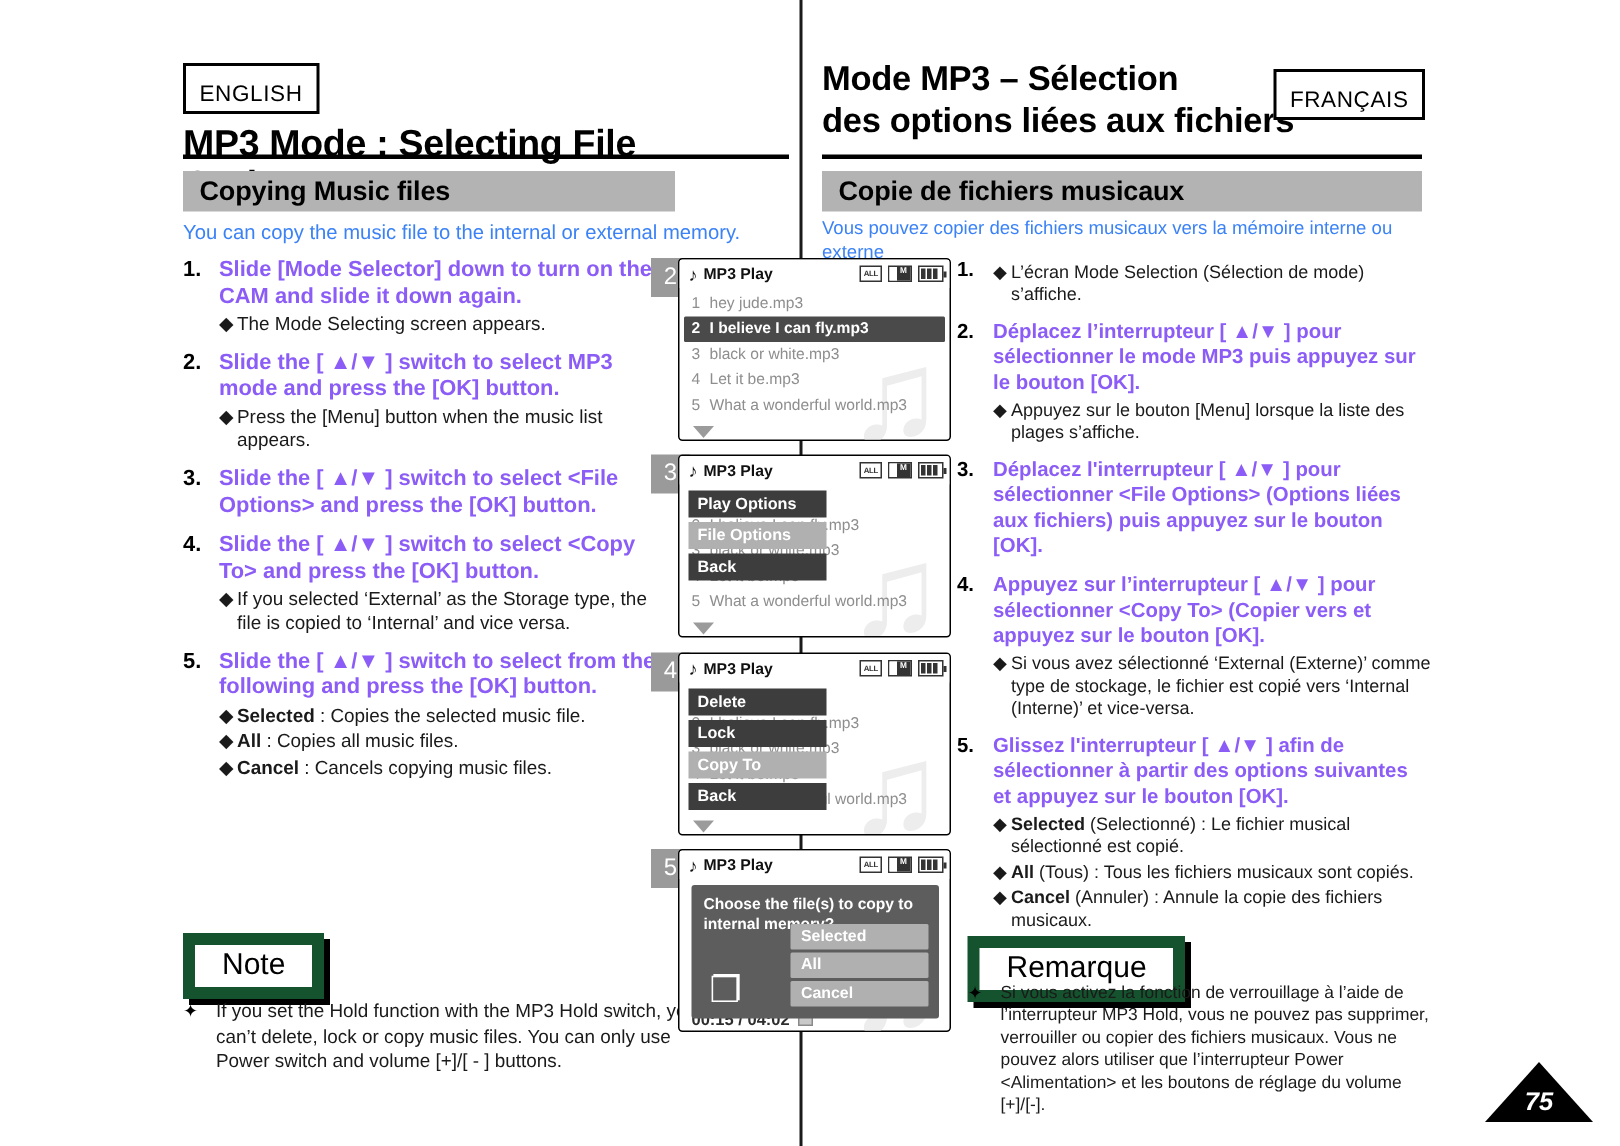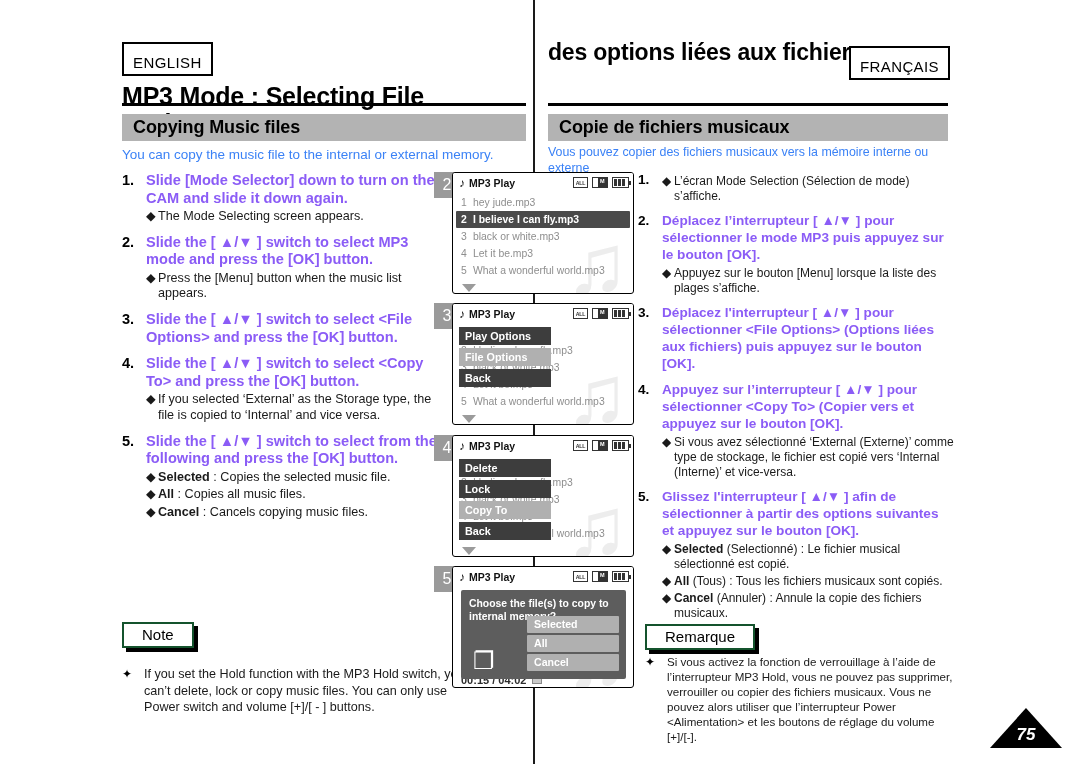--- a/index.html
+++ b/index.html
@@ -63,21 +63,21 @@
   
   .band {
     position: absolute;
     height: 27px;
     background: #b3b3b3;
     display: flex; align-items: center;
     padding-left: 11px;
     font-size: 18px; font-weight: bold; color: #000;
     letter-spacing: -.1px;
   }
-  .band-en { left: 122px; top: 114px; width: 404px; }
+  .band-en { left: 122px; top: 114px; width: 328px; }
   .band-fr { left: 548px; top: 114px; width: 400px; }
 
   .intro {
     position: absolute; font-size: 13.5px; color: #3b82f6; line-height: 1.3;
   }
   .intro-en { left: 122px; top: 146px; width: 410px; }
   .intro-fr { left: 548px; top: 144px; width: 404px; font-size: 12.4px; }
 
   
   .steps { position: absolute; }
@@ -105,24 +105,24 @@
   }
   .steps-en .bul { font-size: 12.6px; }
   .steps-fr .bul { font-size: 12.0px; }
   .bul-mark { flex: 0 0 12px; }
   .bul-text { flex: 1 1 auto; }
   .bul-text b { font-weight: bold; }
 
   
   .note-box {
     position: absolute;
-    border: 2px solid #14532d;
+    border: 8px solid #14532d;
     background: #fff;
     padding: 2px 18px 3px 18px;
-    font-size: 15px; color: #000;
+    font-size: 20px; color: #000;
     box-shadow: 4px 4px 0 #000;
   }
   .note-en { left: 122px; top: 622px; }
   .note-fr { left: 645px; top: 624px; }
 
   .note-text { position: absolute; display: flex; }
   .note-text-en { left: 122px; top: 666px; width: 350px; }
   .note-text-fr { left: 645px; top: 654px; width: 320px; }
   .note-mark { flex: 0 0 22px; font-size: 12px; color: #000; padding-top: 1px; }
   .note-body { flex: 1 1 auto; line-height: 1.33; color: #1a1a1a; }
@@ -349,20 +349,21 @@
   <div class="note-box note-en">Note</div>
   <div class="note-text note-text-en">
     <div class="note-mark">✦</div>
     <div class="note-body">If you set the Hold function with the MP3 Hold switch, you can’t delete, lock or copy music files. You can only use Power switch and volume [+]/[ - ] buttons.</div>
   </div>
 
   <div class="fr-head">
     <div class="fr-tag-pos">
       <span class="lang-tag">FRANÇAIS</span>
     </div>
+    <div class="fr-title">Mode MP3 – Sélection</div>
     <div class="fr-title">des options liées aux fichiers</div>
   </div>
   <div class="rule rule-fr"></div>
   <div class="band band-fr">Copie de fichiers musicaux</div>
   <div class="intro intro-fr">Vous pouvez copier des fichiers musicaux vers la mémoire interne ou externe</div>
 
   <div class="steps steps-fr">
       <div class="step">
         <div class="step-num">1.</div>
         <div class="step-body">

